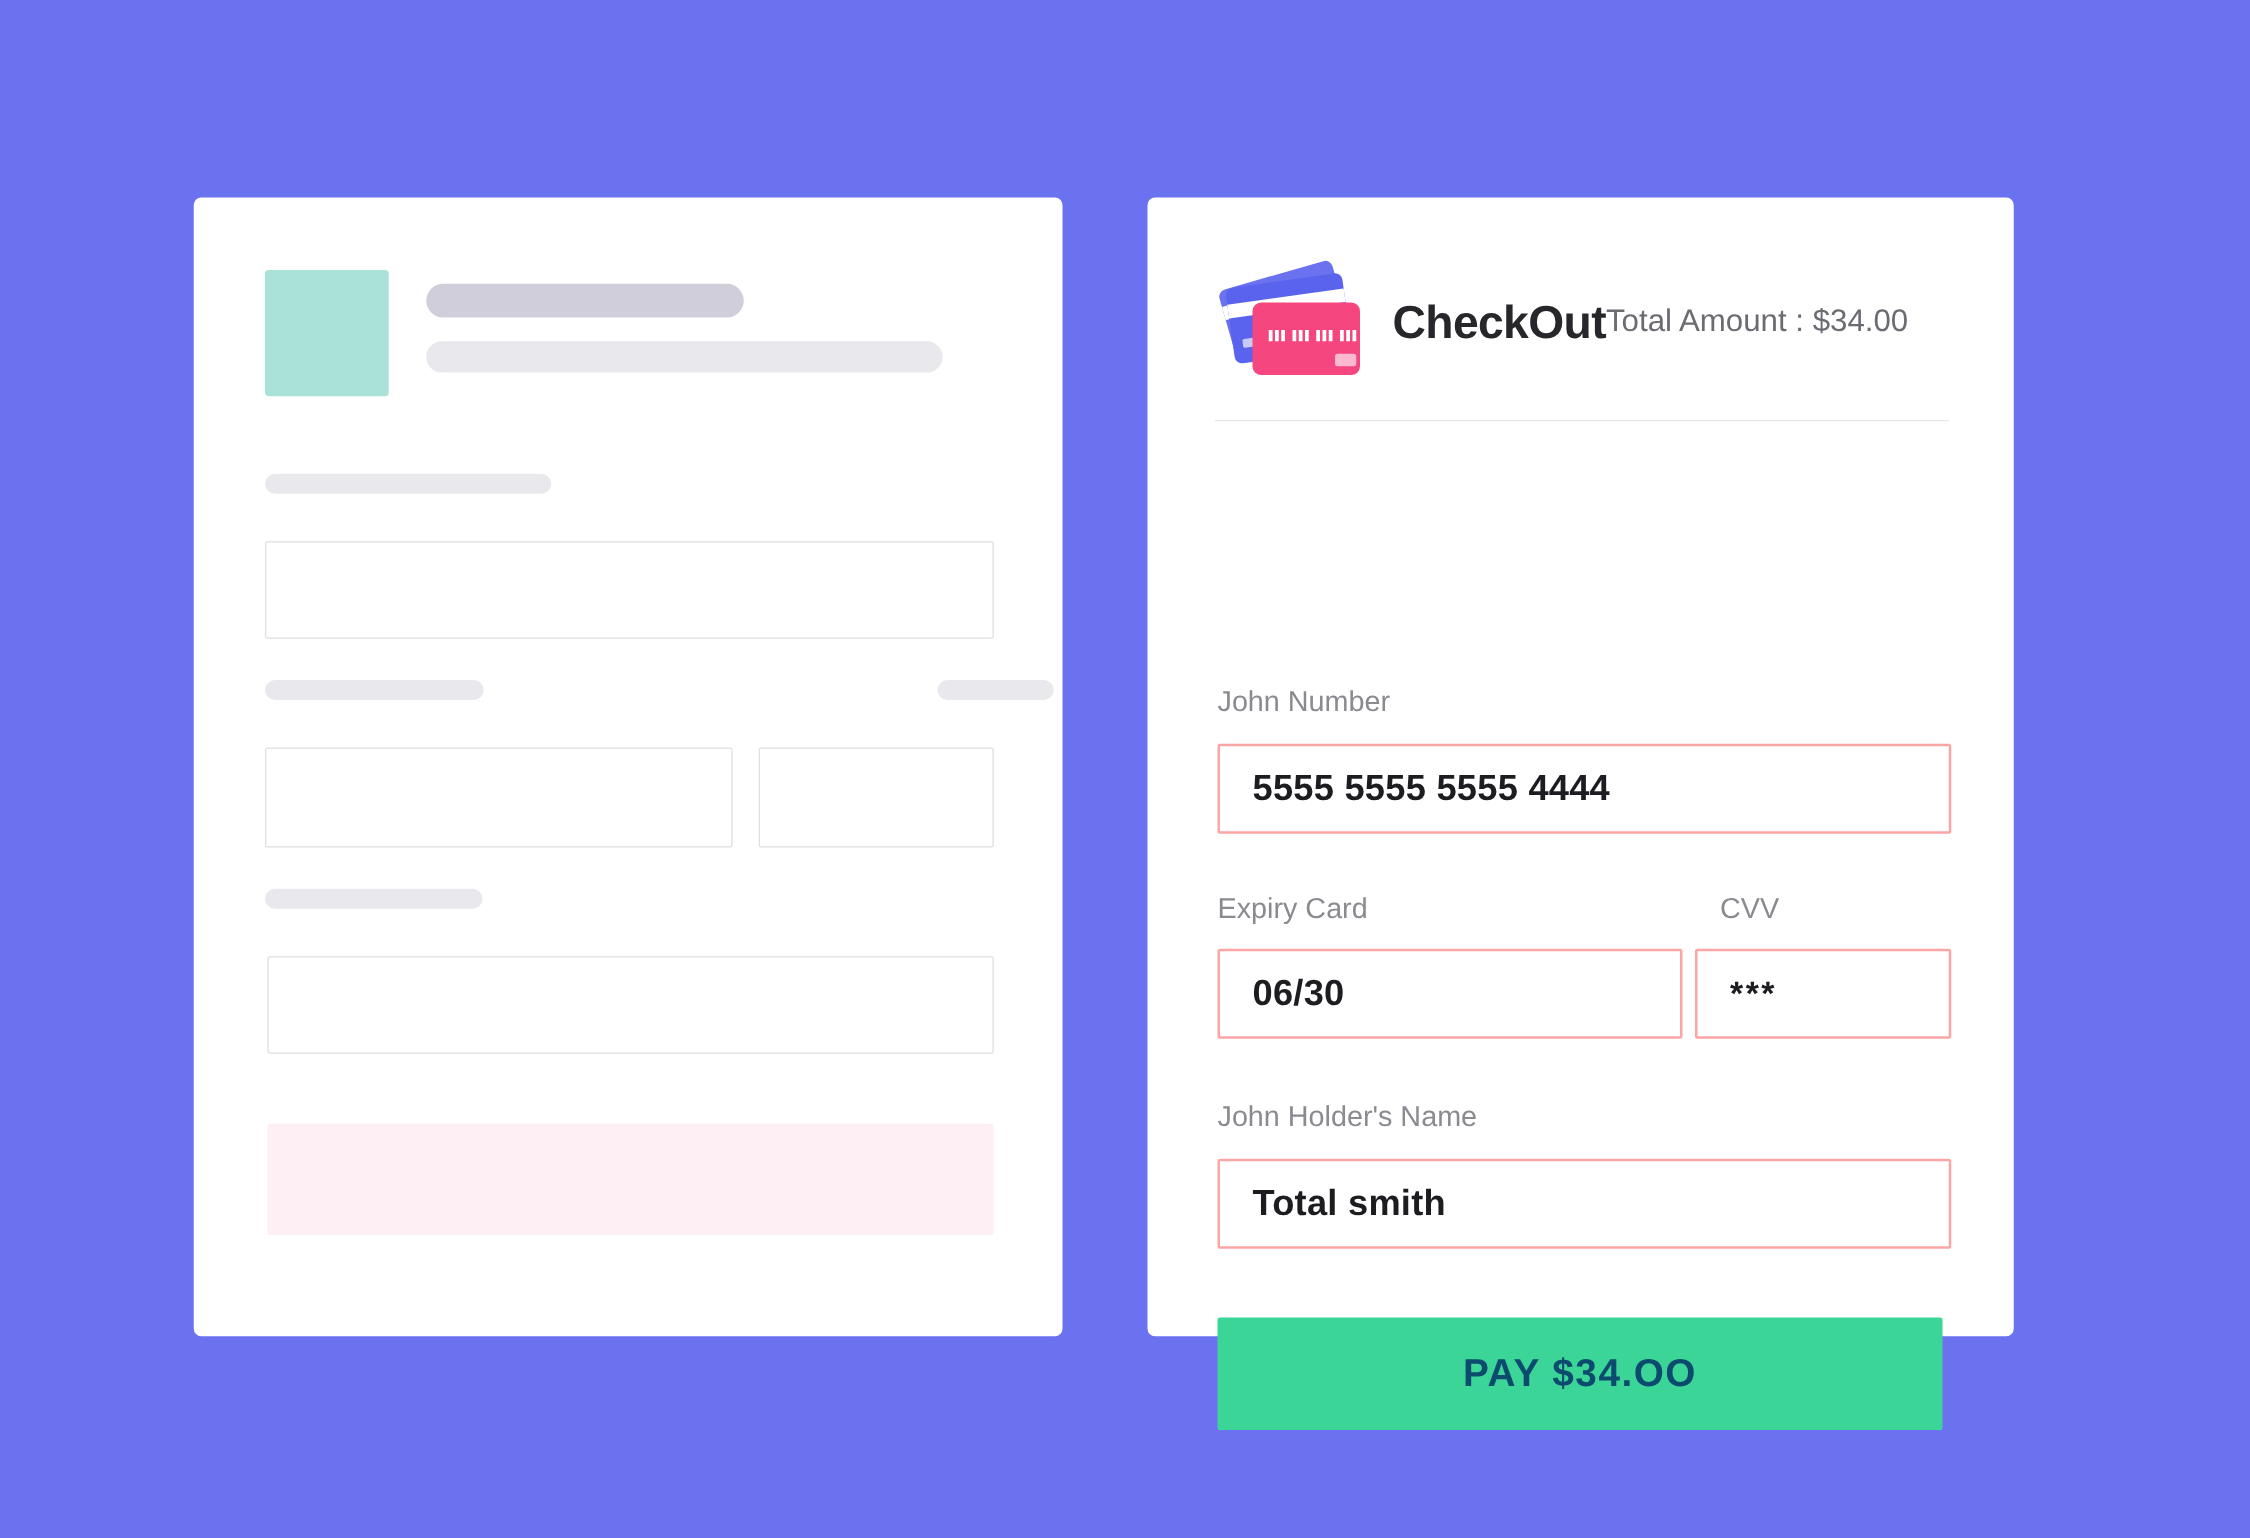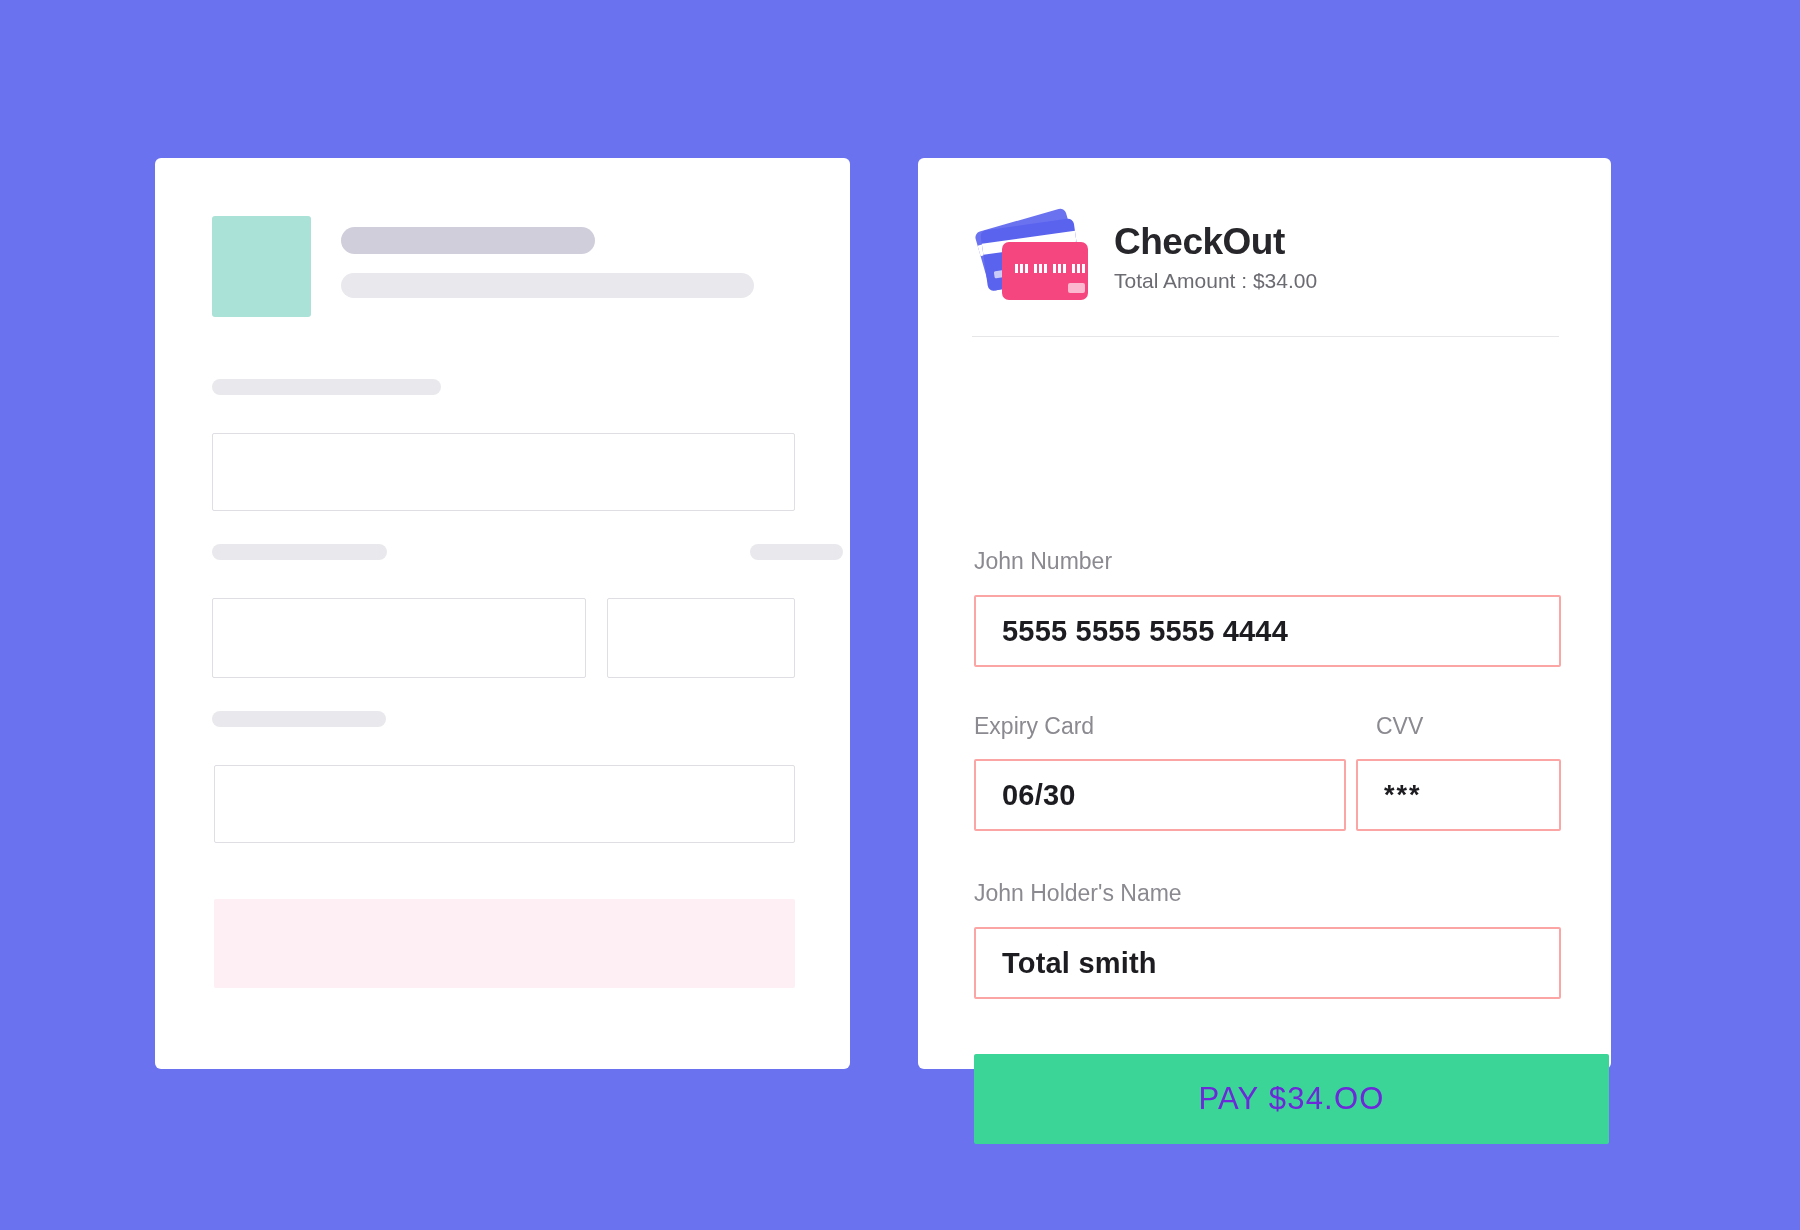--- a/index.html
+++ b/index.html
@@ -118,31 +118,31 @@
   }
 
   .cards-icon {
     width: 122px;
     height: 108px;
     flex: 0 0 auto;
     position: relative;
   }
   .cards-icon svg { display: block; }
 
-  .co-heading { display: flex; flex-direction: column; justify-content: center; }
+  .co-heading { display: flex; flex-direction: row; justify-content: center; }
 
   .co-title {
     font-size: 37px;
     font-weight: bold;
     color: #27272B;
     letter-spacing: -0.5px;
     line-height: 1.15;
   }
   .co-subtitle {
-    font-size: 21px;
+    font-size: 25px;
     color: #6B6B72;
     line-height: 1.35;
     margin-top: 4px;
   }
 
   .co-divider {
     position: absolute;
     left: 54px;
     top: 178px;
     width: 587px;
@@ -184,29 +184,29 @@
   .lbl-cvv          { left: 438px; top: 555px; margin-left: 20px; }
   .box-cvv          { left: 438px; top: 601px; width: 205px; height: 72px; }
 
   .lbl-holder       { left: 56px; top: 722px; }
   .box-holder       { left: 56px; top: 769px; width: 587px; height: 72px; }
 
   .pay-button {
     position: absolute;
     left: 56px;
     top: 896px;
-    width: 635px;
+    width: 580px;
     height: 90px;
     background: #3BD598;
     border: none;
     border-radius: 2px;
-    color: #6d28d9;
+    color: #0c4a6e;
     font-family: "Liberation Sans", sans-serif;
     font-size: 31px;
-    font-weight: normal;
+    font-weight: bold;
     letter-spacing: 1.2px;
     cursor: pointer;
   }
 </style>
 </head>
 <body>
 
 <div class="stage">
 
   <div class="card" id="skeleton-card">

